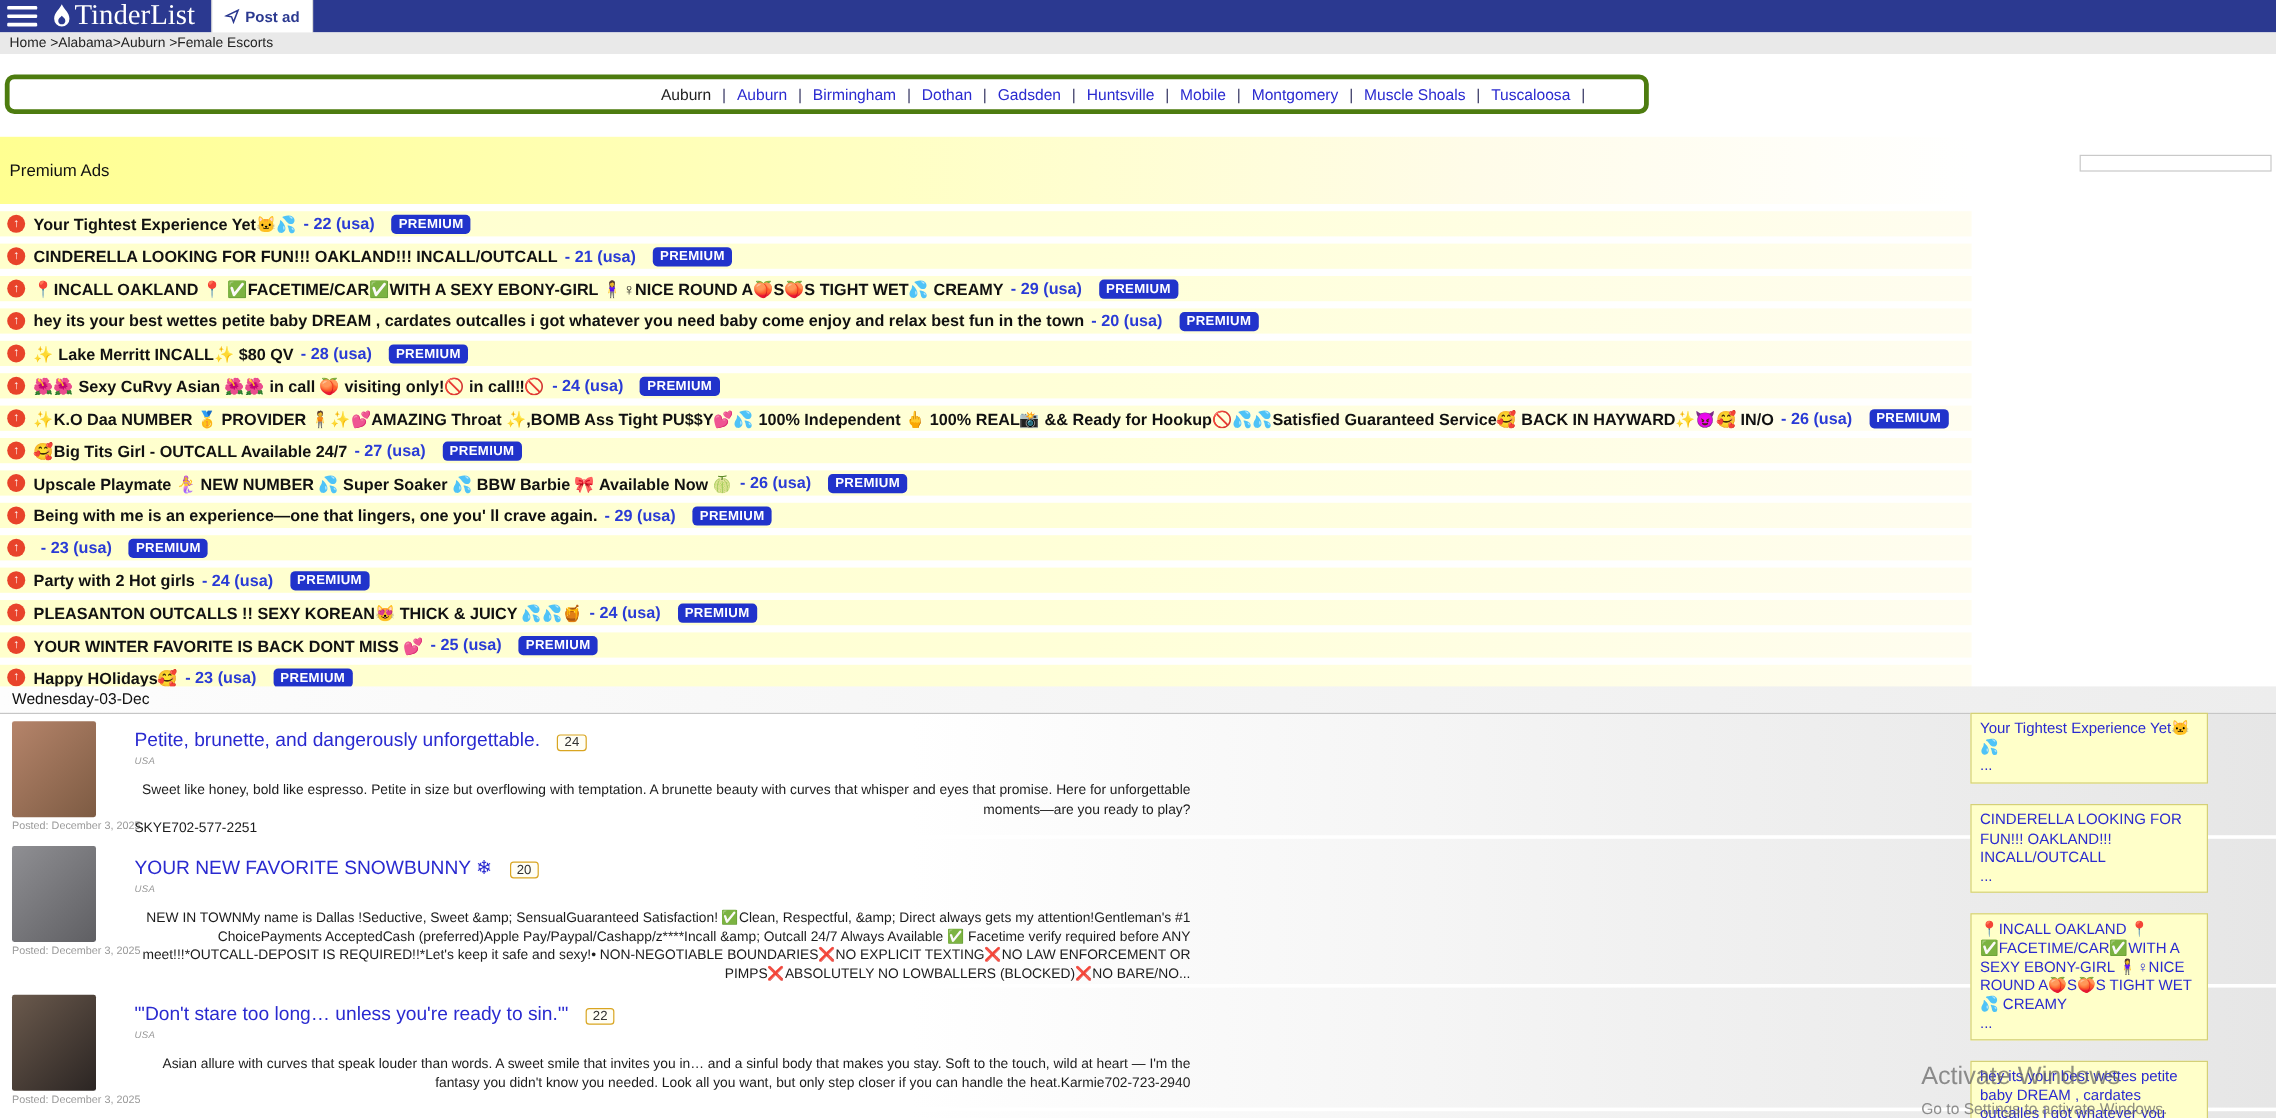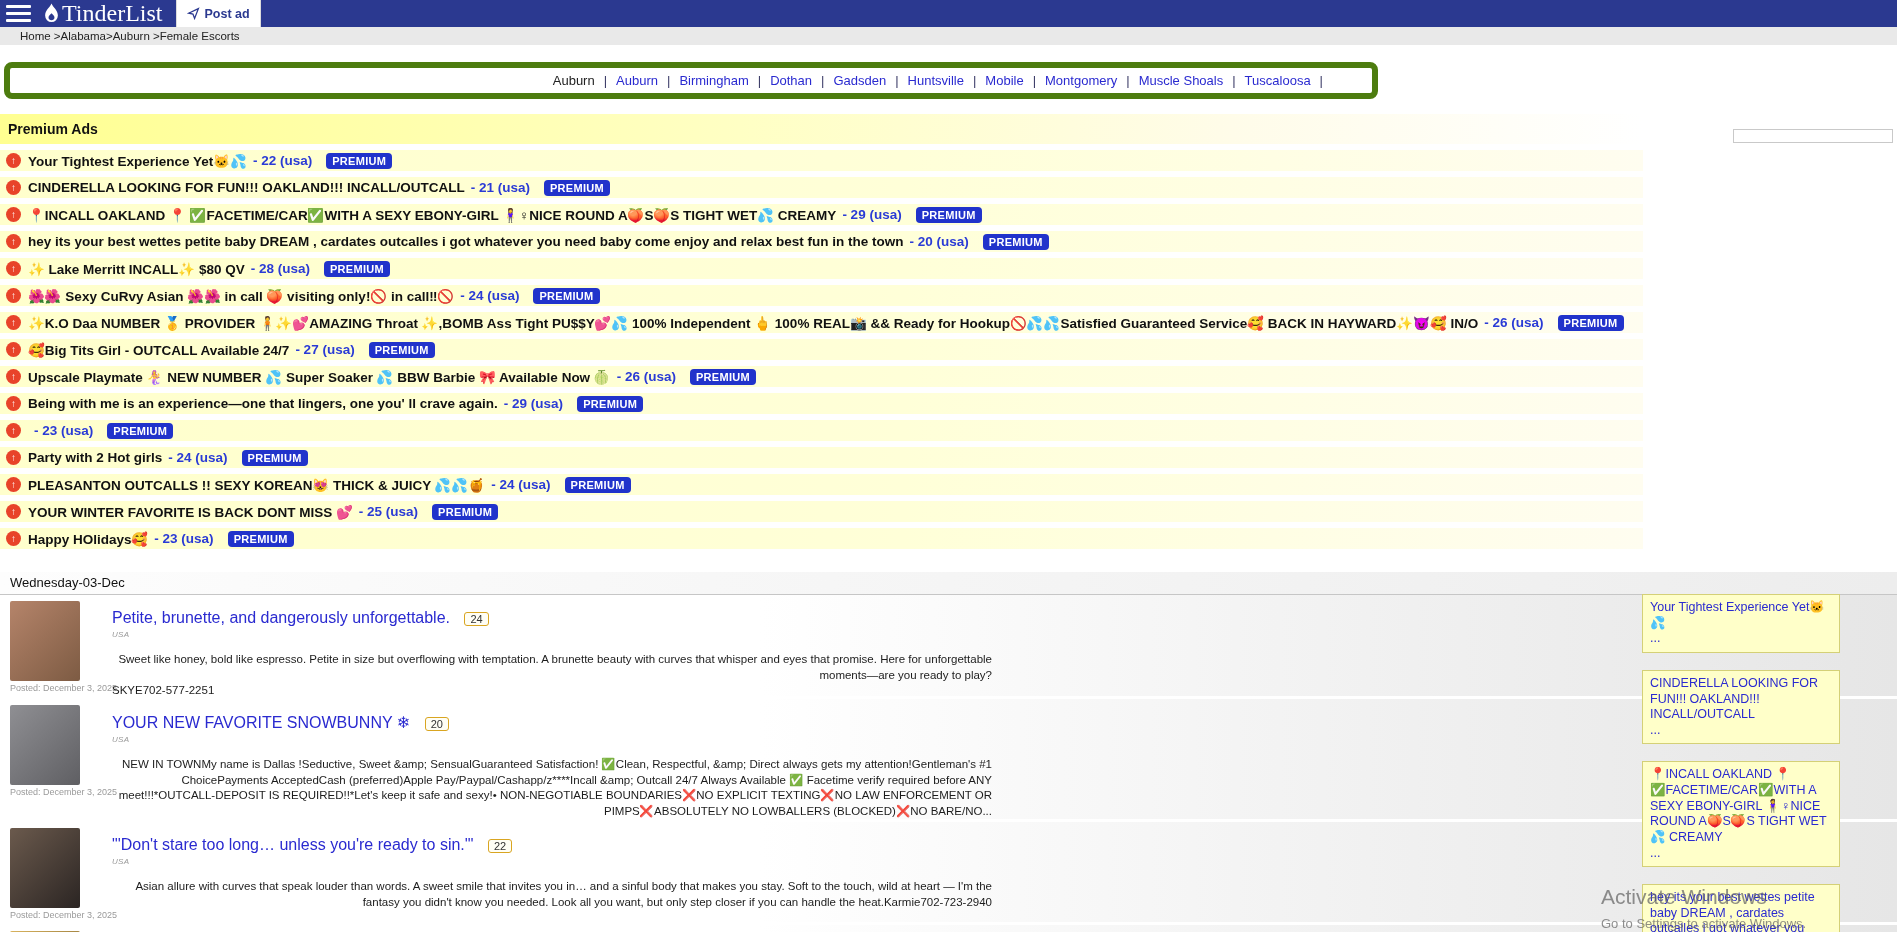--- a/index.html
+++ b/index.html
@@ -13,35 +13,35 @@
   .burger i{display:block;width:25px;height:3px;background:#fff;margin:2px 0;border-radius:1px;}
   .logo{display:flex;align-items:center;margin-left:12px;color:#fff;
         font-family:"Liberation Serif",serif;font-size:24px;cursor:pointer;}
   .logo svg{margin-right:2px;}
   .postad{margin-left:14px;background:#fff;color:#2b3990;font-weight:bold;font-size:12.5px;
           border:1px solid #dcdcdc;border-radius:10px;padding:19px 10px;height:19px;
           display:flex;align-items:center;gap:4px;cursor:pointer;}
 
   
   .breadcrumb{position:absolute;top:27px;left:0;right:0;height:18px;background:#e9e9e9;
-              font-size:11.5px;color:#222;display:flex;align-items:center;padding-left:20px;white-space:pre;}
+              font-size:11.5px;color:#222;display:flex;align-items:center;padding-left:8px;white-space:pre;}
   .crumb{cursor:pointer;}
 
   
-  .citybox{position:absolute;top:62px;left:4px;width:1322px;height:25px;border:6px solid #4d7c0f;
+  .citybox{position:absolute;top:62px;left:4px;width:1322px;height:25px;border:4px solid #4d7c0f;
            border-radius:8px;background:#fff;display:flex;align-items:center;
            justify-content:flex-end;padding-right:40px;font-size:13px;}
   .city-current{color:#222;}
   .city-sep{color:#3a3a66;margin:0 9px;}
   .city-link{color:#2a2ad0;cursor:pointer;}
 
   
   .premium{position:absolute;top:114px;left:0;width:1643px;}
   .pheading{background:linear-gradient(90deg,#ffff91,#ffffc4 45%,#fffce9 75%,#ffffff);
-            font-weight:bold;font-size:14px;padding:7px 8px;color:#111;}
+            font-weight:normal;font-size:14px;padding:20px 8px;color:#111;}
   .prow{display:flex;align-items:center;height:21px;margin-top:6px;padding-left:6px;
         background:linear-gradient(90deg,#ffffcc,#ffffd8 55%,#fffdf0);}
   .upico{width:15px;height:15px;border-radius:50%;background:#e8432a;color:#fff;
          display:inline-flex;align-items:center;justify-content:center;
          font-size:10px;font-weight:bold;margin-right:7px;flex:0 0 15px;font-style:normal;}
   .ptitle{color:#111;font-weight:bold;font-size:13.5px;cursor:pointer;text-decoration:none;white-space:nowrap;}
   .pmeta{color:#2a3bd6;font-weight:bold;font-size:13.5px;margin-left:6px;white-space:nowrap;}
   .pbadge{background:#2133cb;color:#fff;font-weight:bold;font-size:11px;padding:2px 6px;
           border-radius:4px;margin-left:14px;letter-spacing:.3px;white-space:nowrap;}
 

